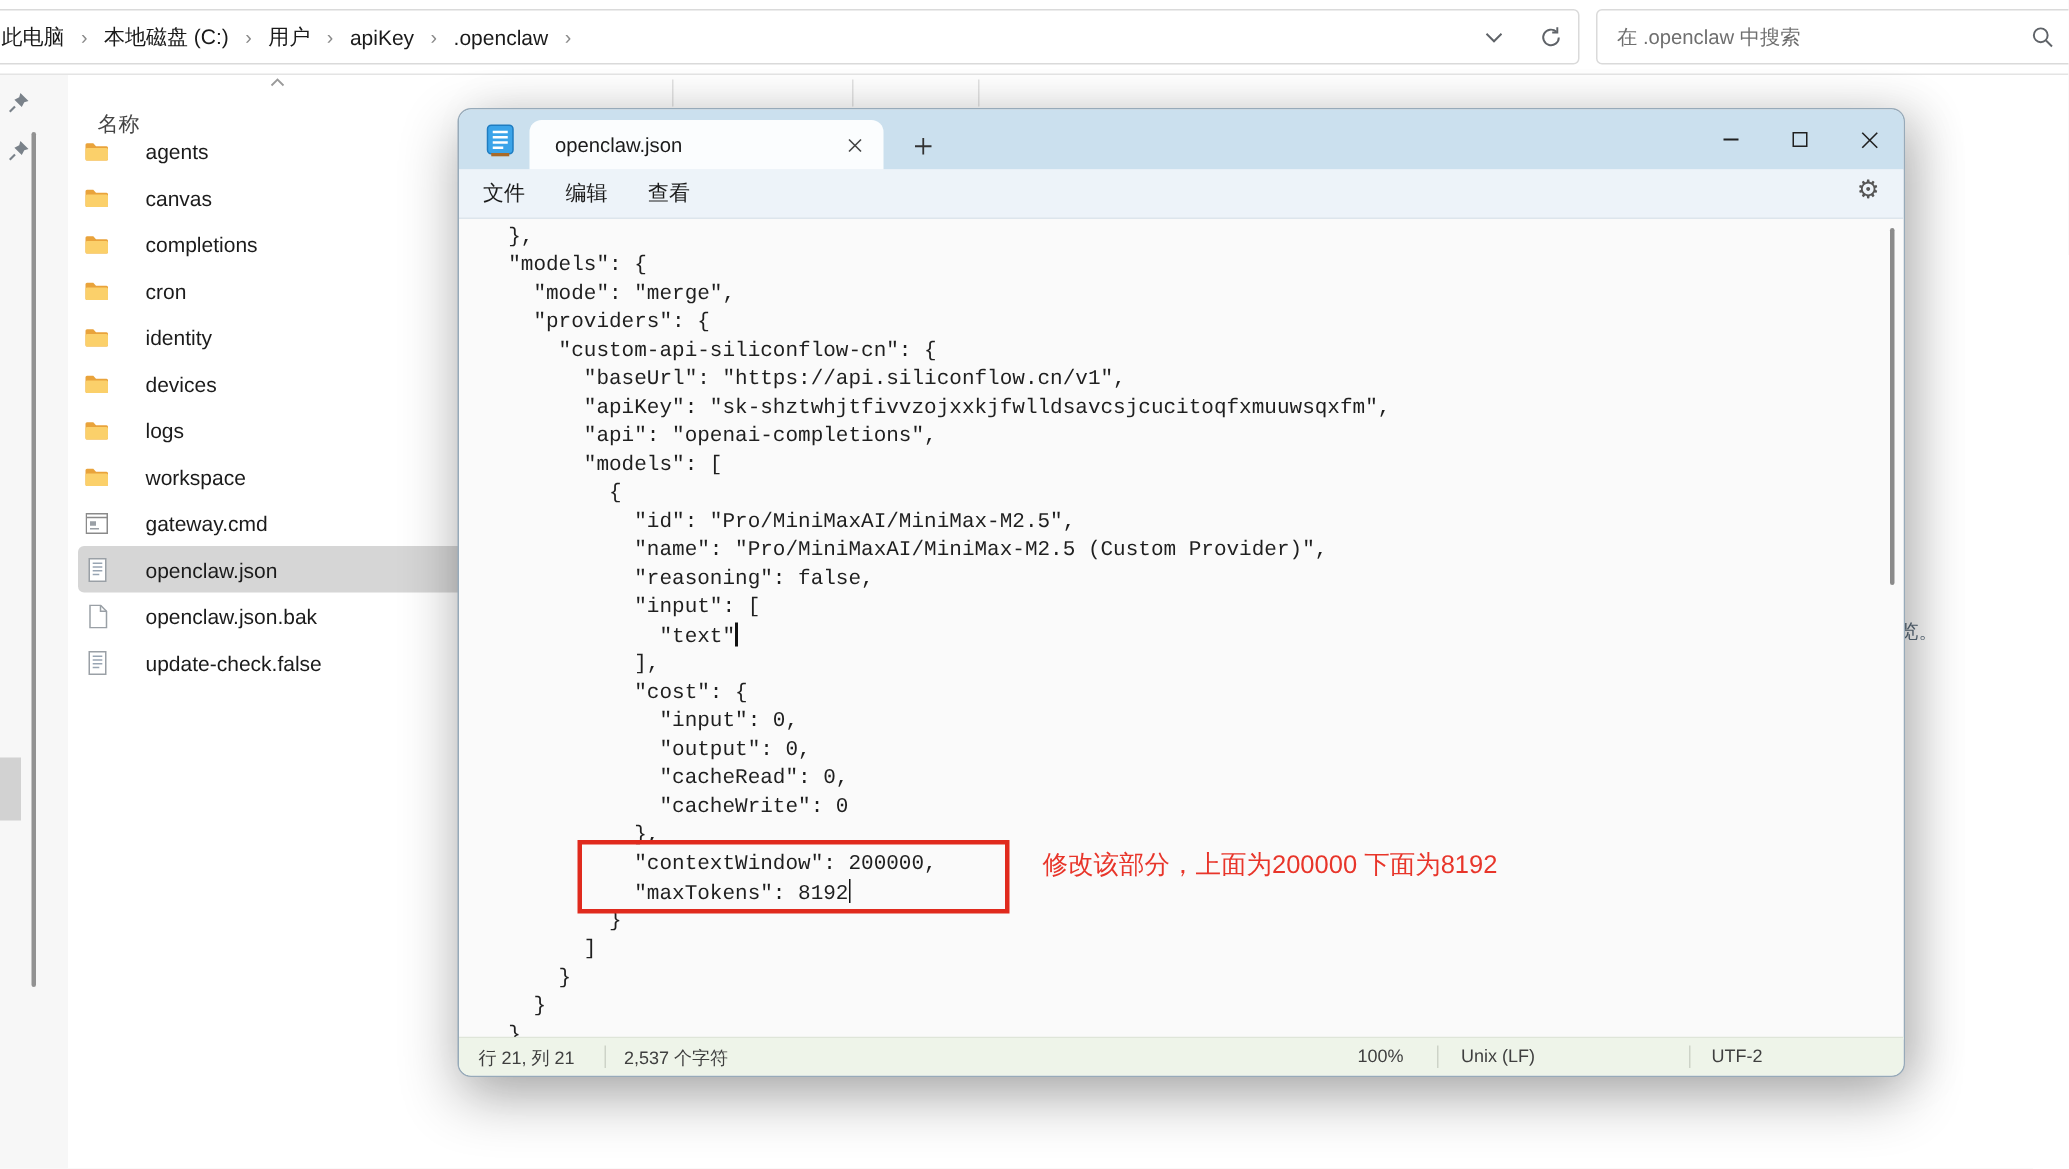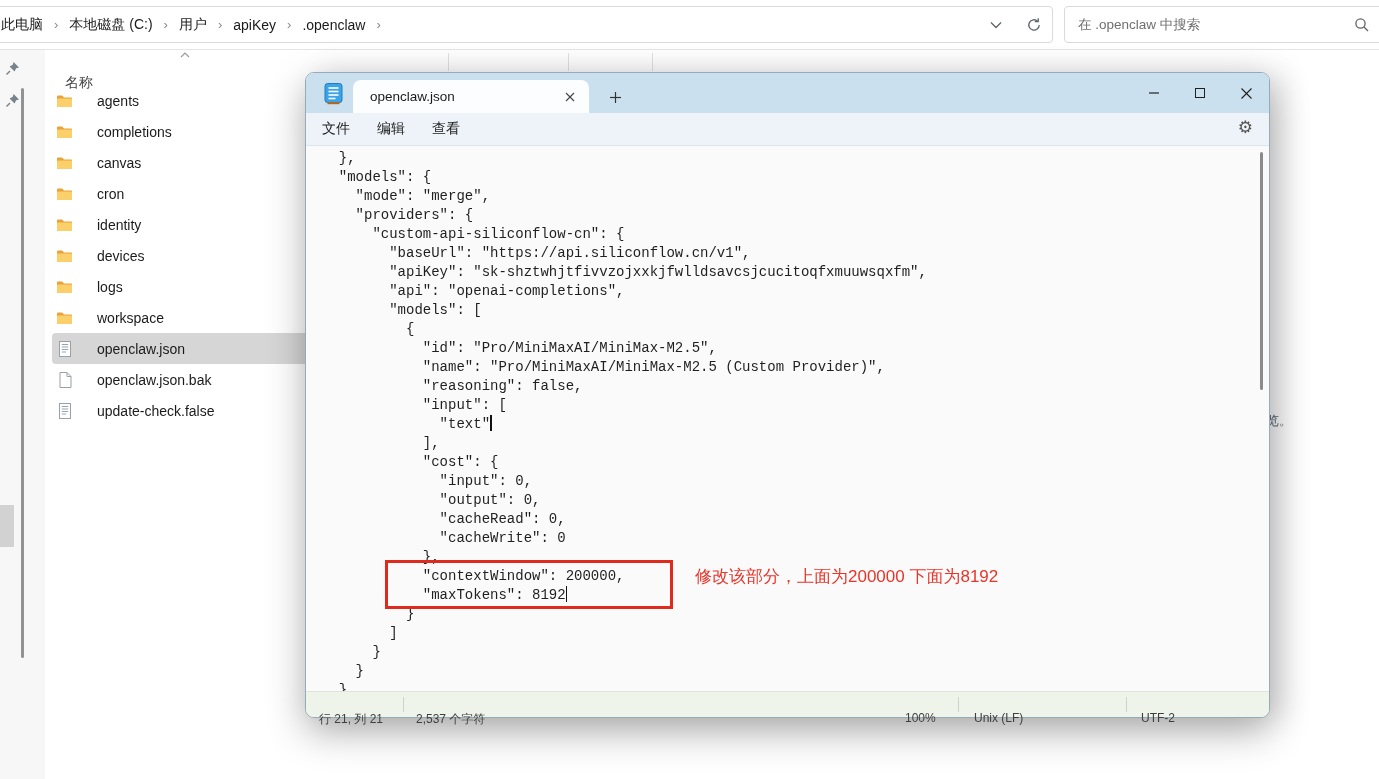--- a/index.html
+++ b/index.html
@@ -72,21 +72,21 @@
   .code-line { height:19px; }
   .caret { display:inline-block; width:1.5px; height:16px; background:#111; vertical-align:-3px; }
   .vscroll { position:absolute; right:6px; top:6px; width:3px; height:238px; background:#8b8b8b; border-radius:2px; }
 
   .redbox { position:absolute; left:79px; top:414px; width:288px; height:49px;
             border:3px solid #e02a1d; background:transparent; }
   .annotation { position:absolute; left:389px; top:419px; font-size:17px; color:#e8352a; white-space:nowrap; }
 
   .statusbar { position:absolute; left:0; bottom:0; width:100%; height:26px; background:#eef4e9;
                border-top:1px solid #dfe5d9; border-radius:0 0 8px 8px; font-size:12px; color:#3f3f3f; }
-  .st { position:absolute; top:19px; white-space:nowrap; }
+  .st { position:absolute; top:5px; white-space:nowrap; }
   .st-sep { position:absolute; top:5px; width:1px; height:15px; background:#cdd3c8; }
 
   svg { display:block; }
 </style>
 </head>
 <body>
 
 <div id="stage">
 
   <div class="topbar">
@@ -168,38 +168,38 @@
           </span>
           <span>agents</span>
         </div>
         <div class="frow">
           <span class="ficon">
             <svg width="17" height="14" viewBox="0 0 17 14">
               <path d="M1 1.5h5.2l1.8 2H15a1 1 0 0 1 1 1V12a1 1 0 0 1-1 1H2a1 1 0 0 1-1-1V2.5a1 1 0 0 1 1-1Z" fill="#e9a33b"></path>
               <rect x="1" y="4.6" width="15" height="8.4" rx="1" fill="#fbd06a"></rect>
             </svg>
           </span>
+          <span>canvas</span>
+        </div>
+        <div class="frow">
+          <span class="ficon">
+            <svg width="17" height="14" viewBox="0 0 17 14">
+              <path d="M1 1.5h5.2l1.8 2H15a1 1 0 0 1 1 1V12a1 1 0 0 1-1 1H2a1 1 0 0 1-1-1V2.5a1 1 0 0 1 1-1Z" fill="#e9a33b"></path>
+              <rect x="1" y="4.6" width="15" height="8.4" rx="1" fill="#fbd06a"></rect>
+            </svg>
+          </span>
           <span>completions</span>
         </div>
         <div class="frow">
           <span class="ficon">
             <svg width="17" height="14" viewBox="0 0 17 14">
               <path d="M1 1.5h5.2l1.8 2H15a1 1 0 0 1 1 1V12a1 1 0 0 1-1 1H2a1 1 0 0 1-1-1V2.5a1 1 0 0 1 1-1Z" fill="#e9a33b"></path>
               <rect x="1" y="4.6" width="15" height="8.4" rx="1" fill="#fbd06a"></rect>
             </svg>
           </span>
-          <span>canvas</span>
-        </div>
-        <div class="frow">
-          <span class="ficon">
-            <svg width="17" height="14" viewBox="0 0 17 14">
-              <path d="M1 1.5h5.2l1.8 2H15a1 1 0 0 1 1 1V12a1 1 0 0 1-1 1H2a1 1 0 0 1-1-1V2.5a1 1 0 0 1 1-1Z" fill="#e9a33b"></path>
-              <rect x="1" y="4.6" width="15" height="8.4" rx="1" fill="#fbd06a"></rect>
-            </svg>
-          </span>
           <span>cron</span>
         </div>
         <div class="frow">
           <span class="ficon">
             <svg width="17" height="14" viewBox="0 0 17 14">
               <path d="M1 1.5h5.2l1.8 2H15a1 1 0 0 1 1 1V12a1 1 0 0 1-1 1H2a1 1 0 0 1-1-1V2.5a1 1 0 0 1 1-1Z" fill="#e9a33b"></path>
               <rect x="1" y="4.6" width="15" height="8.4" rx="1" fill="#fbd06a"></rect>
             </svg>
           </span>
           <span>identity</span>
@@ -223,20 +223,31 @@
           <span>logs</span>
         </div>
         <div class="frow">
           <span class="ficon">
             <svg width="17" height="14" viewBox="0 0 17 14">
               <path d="M1 1.5h5.2l1.8 2H15a1 1 0 0 1 1 1V12a1 1 0 0 1-1 1H2a1 1 0 0 1-1-1V2.5a1 1 0 0 1 1-1Z" fill="#e9a33b"></path>
               <rect x="1" y="4.6" width="15" height="8.4" rx="1" fill="#fbd06a"></rect>
             </svg>
           </span>
           <span>workspace</span>
+        </div>
+        <div class="frow">
+          <span class="ficon">
+            <svg width="15" height="14" viewBox="0 0 15 14">
+              <rect x="0.5" y="0.5" width="14" height="13" fill="#fff" stroke="#8a8a8a"></rect>
+              <line x1="0.5" y1="3" x2="14.5" y2="3" stroke="#8a8a8a"></line>
+              <rect x="3" y="5.5" width="4" height="3" fill="#9aa0a6"></rect>
+              <line x1="3" y1="10.5" x2="9" y2="10.5" stroke="#9aa0a6"></line>
+            </svg>
+          </span>
+          <span>gateway.cmd</span>
         </div>
         <div class="frow sel">
           <span class="ficon">
             <svg width="14" height="16" viewBox="0 0 14 16">
               <rect x="1.5" y="0.5" width="11" height="15" fill="#fff" stroke="#9aa0a6"></rect>
               <line x1="3.8" y1="3.5" x2="10.2" y2="3.5" stroke="#98a5b3" stroke-width="1"></line>
               <line x1="3.8" y1="6" x2="10.2" y2="6" stroke="#98a5b3" stroke-width="1"></line>
               <line x1="3.8" y1="8.5" x2="10.2" y2="8.5" stroke="#98a5b3" stroke-width="1"></line>
               <line x1="3.8" y1="11" x2="8.2" y2="11" stroke="#98a5b3" stroke-width="1"></line>
             </svg>

